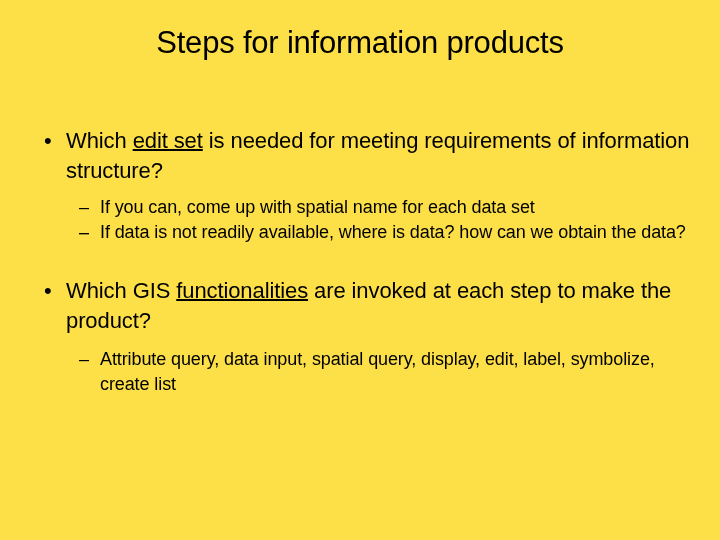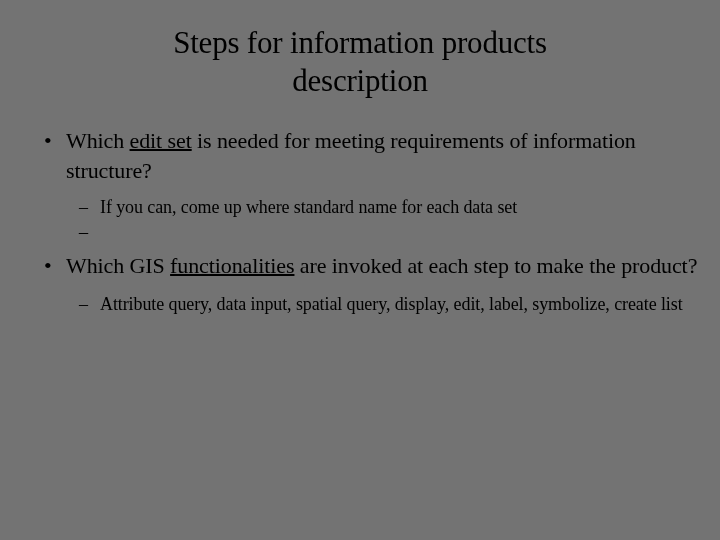--- a/index.html
+++ b/index.html
@@ -13,22 +13,21 @@
     position: relative;
     overflow: hidden;
     font-family: "Liberation Sans", sans-serif;
     color: #000000;
     -webkit-font-smoothing: none;
   }
 
   .slide {
     position: absolute;
     inset: 0;
-    background: #737373;
-    font-family: Liberation Serif, serif;
+    background: #fde047;
   }
 
   
   .slide-title {
     position: absolute;
     left: 36px;
     top: 24px;
     width: 648px;
     text-align: center;
     font-size: 31px;
@@ -88,40 +87,40 @@
   .u { text-decoration: underline; text-underline-offset: 1px; }
   .hang { display: block; }
 </style>
 </head>
 <body>
 
 <div class="slide">
 
   <div class="slide-title">
     <span class="hang">Steps for information products</span>
-    <span class="hang">description</span>
   </div>
 
   <div class="body">
 
     <div class="l1 group-1">
       <span class="marker">•</span>
       <span>Which </span><span class="u">edit set</span><span> is needed for meeting requirements of information structure?</span>
     </div>
 
     <div class="sub-group-1">
       <div class="l2">
         <span class="marker">–</span>
-        <span>If you can, come up where standard name for each data set</span>
+        <span>If you can, come up with spatial name for each data set</span>
       </div>
       <div class="l2">
         <span class="marker">–</span>
       </div>
       <div class="l2">
         <span class="marker">–</span>
+        <span>If data is not readily available, where is data? how can we obtain the data?</span>
       </div>
     </div>
 
     <div class="l1 group-2">
       <span class="marker">•</span>
       <span>Which GIS </span><span class="u">functionalities</span><span> are invoked at each step to make the product?</span>
     </div>
 
     <div class="sub-group-2">
       <div class="l2">

